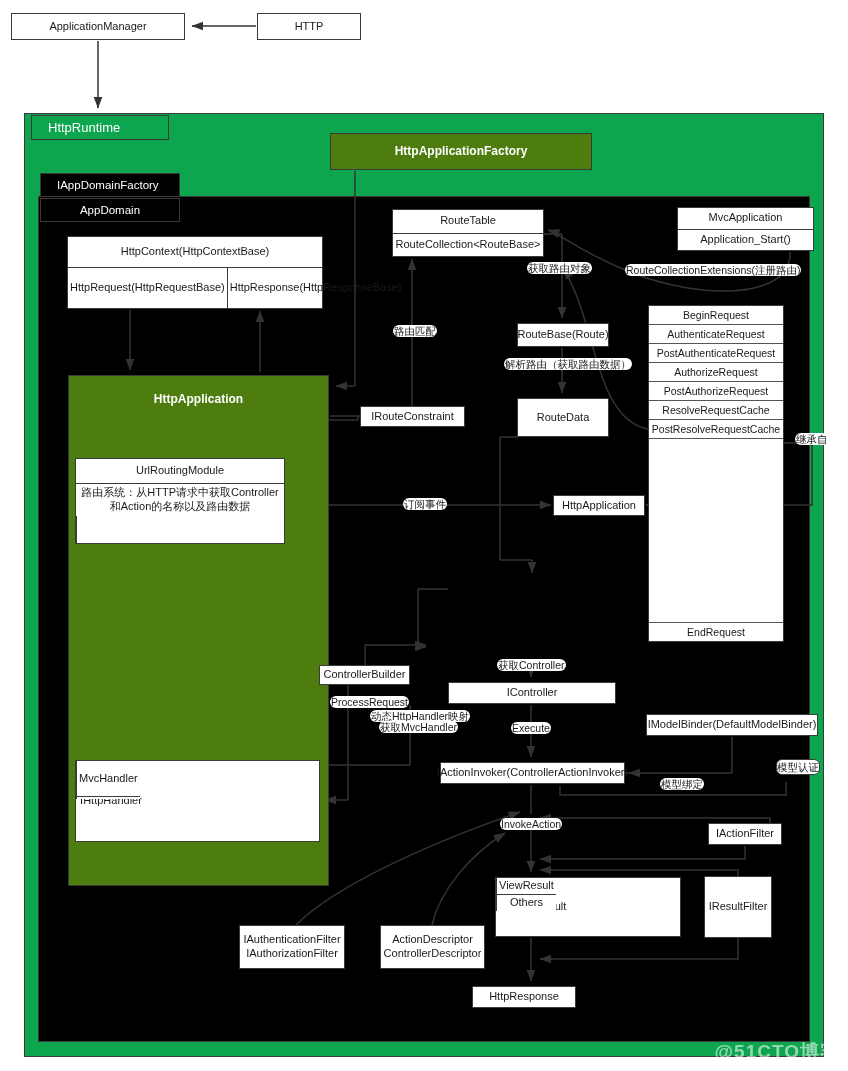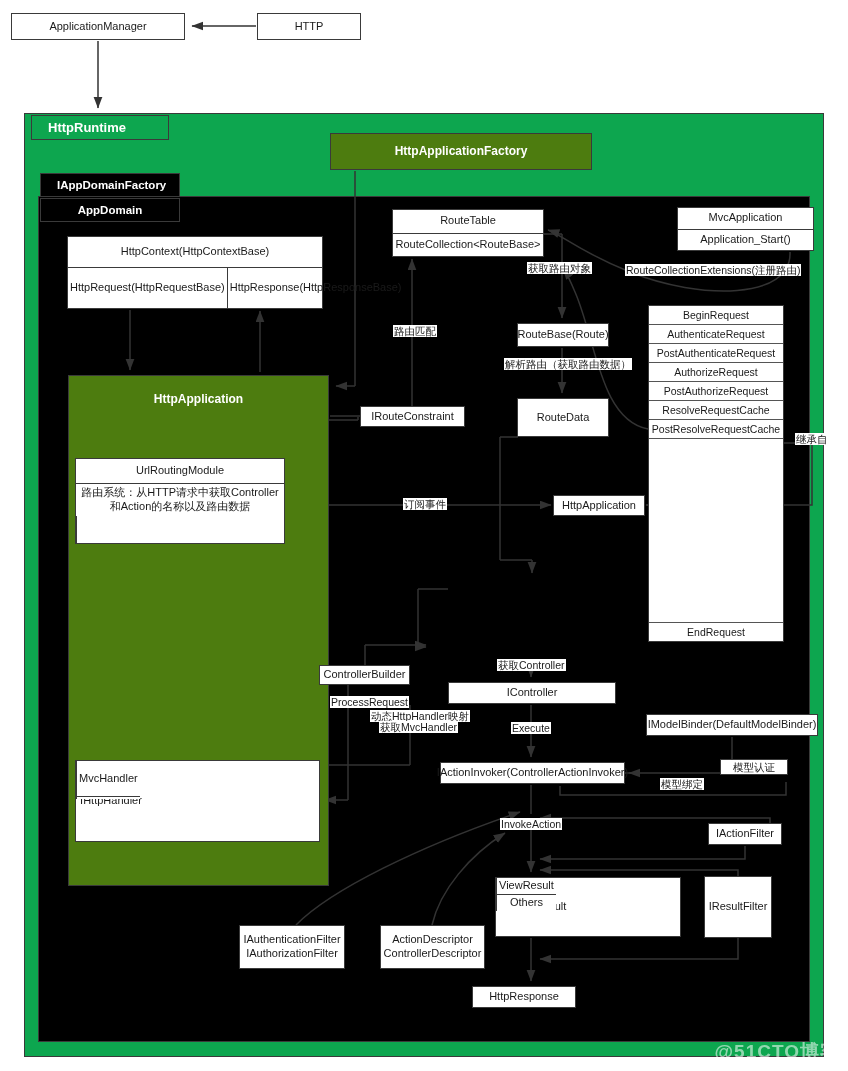--- a/index.html
+++ b/index.html
@@ -44,21 +44,21 @@
   .blue    { background: #4d7c0f; }
   .yellow  { background: #FBC940; }
 
   .hdr {
     position: absolute;
     box-sizing: border-box;
     border: 1.6px solid #3a3a3a;
     display: flex;
     align-items: center;
     color: #ffffff;
-    font-weight: bold;
+    font-weight: normal;
     font-size: 13px;
     padding-left: 16px;
     text-align: right;
   }
   .hdr.center {
     justify-content: center;
     padding-left: 0;
   }
   .title-blue {
     position: absolute;
@@ -120,20 +120,21 @@
   
   .elabel {
     position: absolute;
     background: #ffffff;
     color: #1a1a1a;
     font-size: 10.5px;
     line-height: 1.15;
     padding: 0 1px;
     white-space: nowrap;
     z-index: 40;
+    border-radius: 6px;
   }
   svg.wires {
     position: absolute;
     left: 0; top: 0;
     width: 848px;
     height: 1071px;
     pointer-events: none;
     z-index: 5;
   }
   .wm {
@@ -263,21 +264,21 @@
   <div class="elabel" style="left:504px; top:358px;">解析路由（获取路由数据）</div>
   <div class="elabel" style="left:795px; top:433px;">继承自</div>
   <div class="elabel" style="left:403px; top:498px;">订阅事件</div>
   <div class="elabel" style="left:497px; top:659px;">获取Controller</div>
   <div class="elabel" style="left:511px; top:722px;">Execute</div>
   <div class="elabel" style="left:330px; top:696px;">ProcessRequest</div>
   <div class="elabel" style="left:370px; top:710px;">动态HttpHandler映射</div>
   <div class="elabel" style="left:379px; top:721px;">获取MvcHandler</div>
   <div class="elabel" style="left:500px; top:818px;">InvokeAction</div>
   <div class="elabel" style="left:660px; top:778px;">模型绑定</div>
-  <div class="elabel" style="left:720px; top:759px; border:1px solid #3a3a3a; padding:1px 12px;">模型认证</div>
+  <div class="elabel" style="left:776px; top:759px; border:1px solid #3a3a3a; padding:1px 0;">模型认证</div>
 
   <svg class="wires" viewBox="0 0 848 1071">
     <defs>
       <marker id="ah" markerWidth="9" markerHeight="9" refX="7.6" refY="3" orient="auto" markerUnits="strokeWidth">
         <path d="M0,0 L8,3 L0,6 z" fill="#333"></path>
       </marker>
     </defs>
     <g stroke="#333" stroke-width="1.5" fill="none">
 
       <line x1="256" y1="26" x2="192" y2="26" marker-end="url(#ah)"></line>

